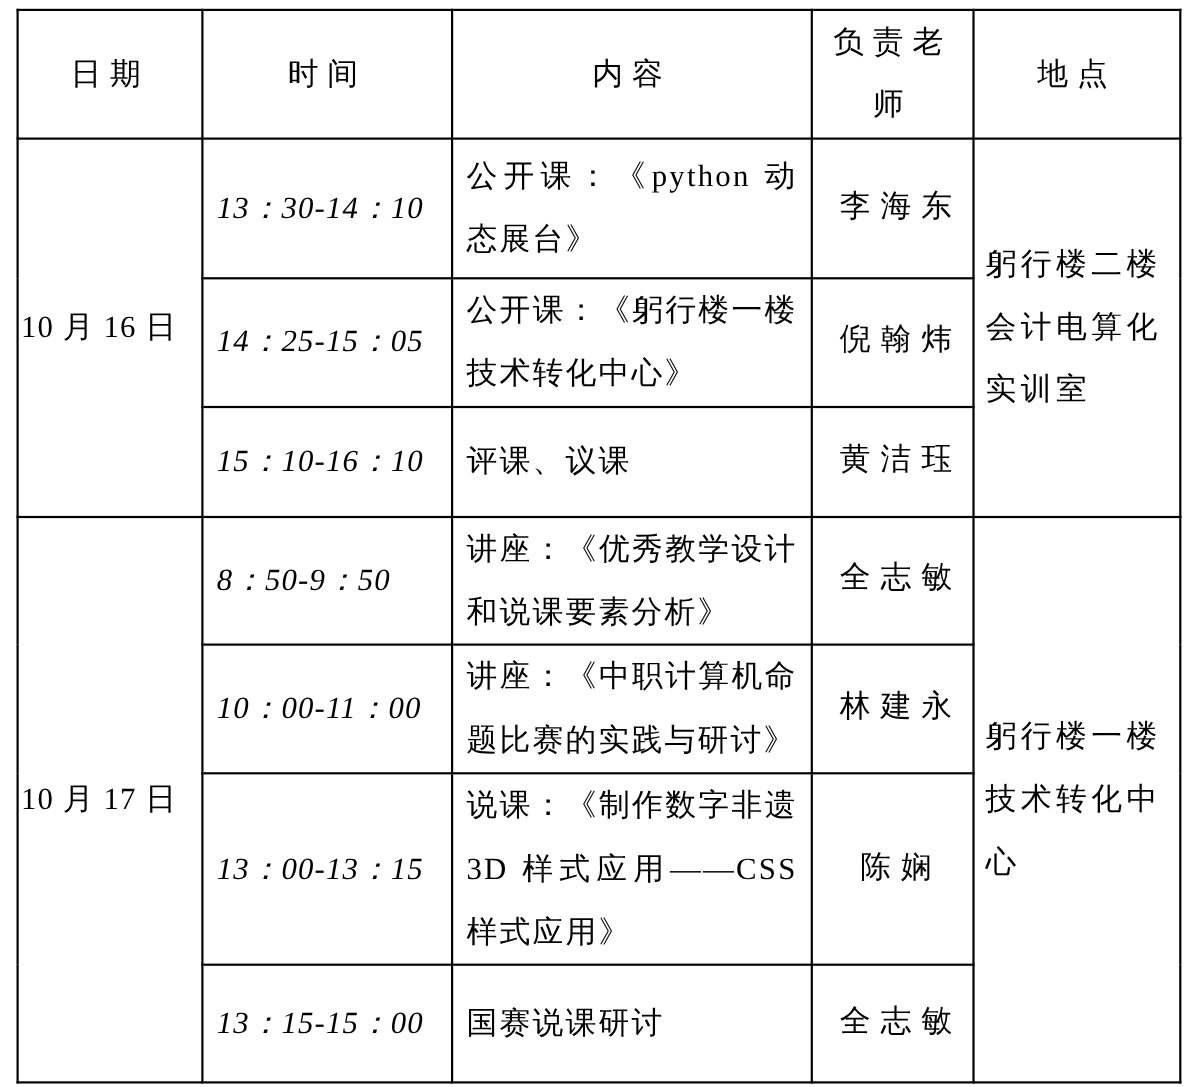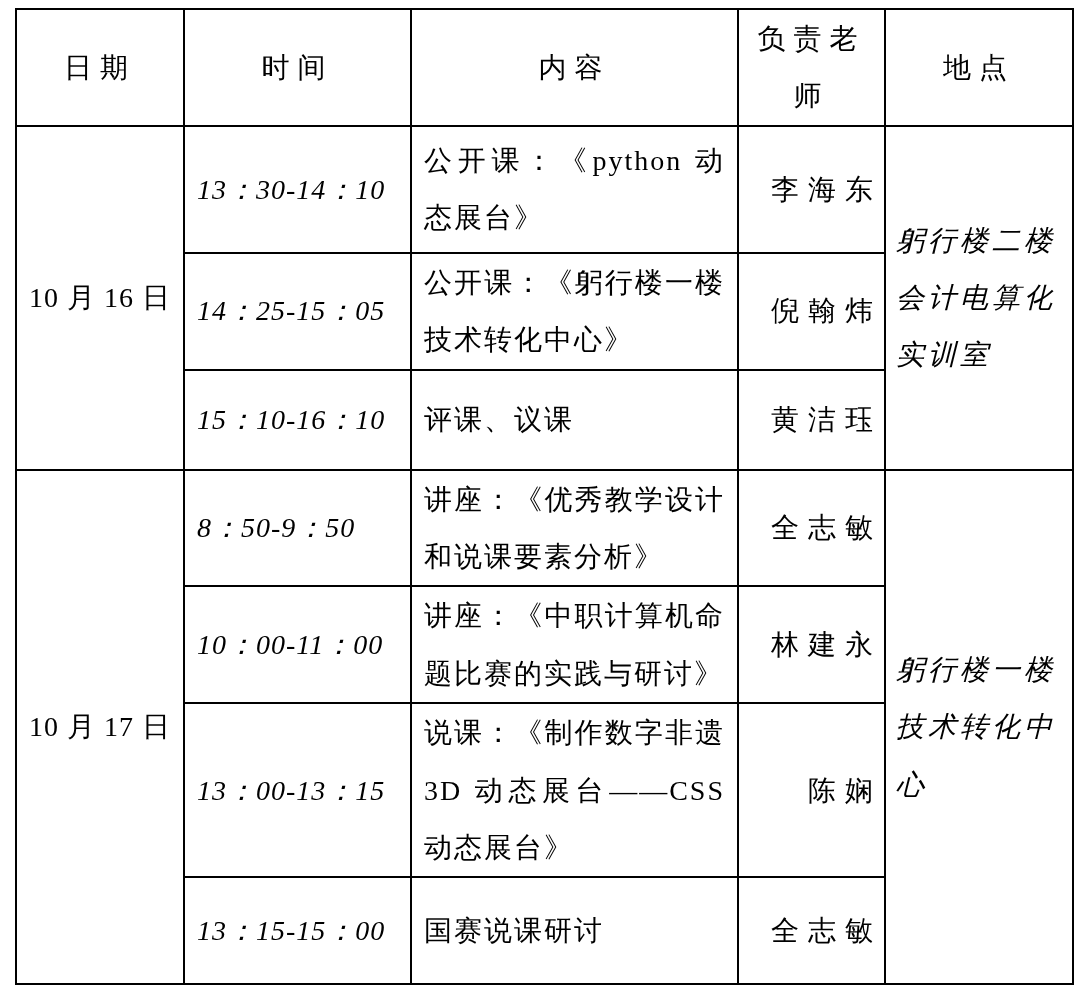--- a/index.html
+++ b/index.html
@@ -51,48 +51,48 @@
 
   .h {
     text-align: center;
     letter-spacing: 8px;
     padding: 0 4px;
   }
   .h-teacher {
     padding: 0 6px;
   }
   .dateCell {
-    text-align: center;
+    text-align: left;
     letter-spacing: 1px;
     padding: 0 2px;
   }
   .timeCell {
     text-align: left;
     letter-spacing: 1px;
     padding: 0 4px 0 12px;
     white-space: nowrap;
     font-style: italic;
   }
   .contentCell {
     text-align: justify;
     letter-spacing: 2px;
     padding: 0 12px;
     line-height: 2.07;
   }
   .teacherCell {
-    text-align: right;
+    text-align: center;
     letter-spacing: 9px;
     padding: 0 2px 0 17px;
+    font-family: Liberation Mono, monospace;
   }
   .locationCell {
     text-align: left;
     letter-spacing: 4px;
     padding: 0 10px;
     line-height: 2.07;
-    font-style: italic;
   }
 </style>
 </head>
 <body>
 
 <div class="page">
   <table class="schedule">
     <colgroup>
       <col class="c-date">
       <col class="c-time">
@@ -134,21 +134,21 @@
         <td class="teacherCell">全志敏</td>
         <td class="locationCell" rowspan="4">躬行楼一楼技术转化中心</td>
       </tr>
       <tr class="r5">
         <td class="timeCell">10：00-11：00</td>
         <td class="contentCell">讲座：《中职计算机命题比赛的实践与研讨》</td>
         <td class="teacherCell">林建永</td>
       </tr>
       <tr class="r6">
         <td class="timeCell">13：00-13：15</td>
-        <td class="contentCell">说课：《制作数字非遗 3D 动态展台——CSS 动态展台》</td>
+        <td class="contentCell">说课：《制作数字非遗 3D 样式应用——CSS 样式应用》</td>
         <td class="teacherCell">陈娴</td>
       </tr>
       <tr class="r7">
         <td class="timeCell">13：15-15：00</td>
         <td class="contentCell">国赛说课研讨</td>
         <td class="teacherCell">全志敏</td>
       </tr>
     </tbody>
   </table>
 </div>

